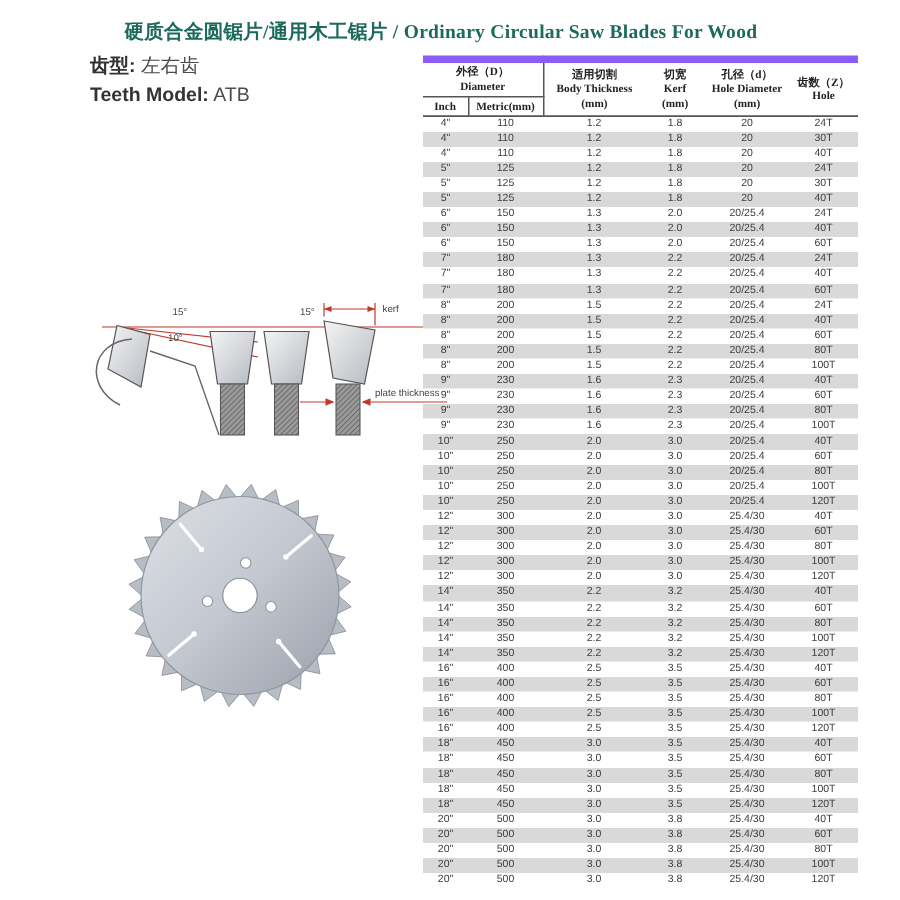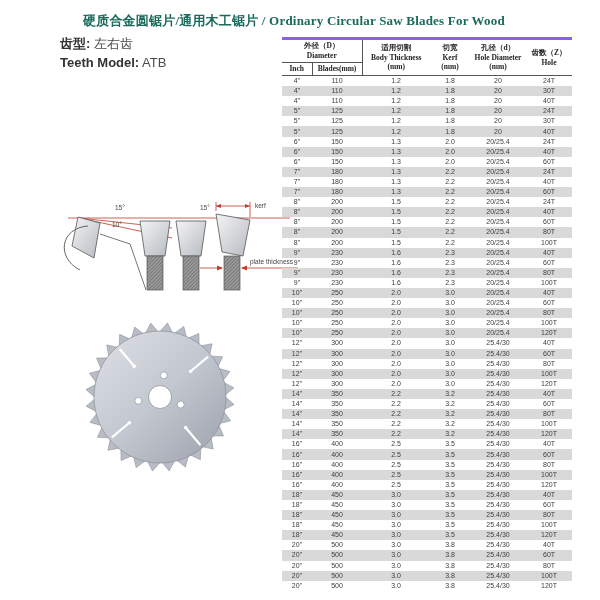--- a/index.html
+++ b/index.html
@@ -8,21 +8,21 @@
   .title{position:absolute;left:79px;top:8px;margin:4px;
          font-family:"Liberation Serif",serif;font-size:13px;font-weight:bold;
          color:#1b6a5c;letter-spacing:.2px;white-space:nowrap;}
   .info{position:absolute;left:60px;top:34px;width:226px;font-size:13px;
         line-height:19px;color:#4c4c4c;text-align:justify;}
   .info p{margin:0;}
   .info .lbl{font-weight:bold;color:#333;}
   .diagram{position:absolute;left:52px;top:198px;}
   .blade{position:absolute;left:79px;top:316px;}
   .spec{position:absolute;left:282px;top:37px;width:290px;border-collapse:collapse;
-        table-layout:fixed;text-align:center;color:#3d3d3d;border-top:3px solid #8b5cf6;}
+        table-layout:fixed;text-align:center;color:#3d3d3d;border-top:5px solid #8b5cf6;}
   .spec th{font-family:"Liberation Serif",serif;font-weight:bold;font-size:7.5px;
            color:#222;line-height:1.3;padding:1px 0;vertical-align:middle;}
   .spec thead tr:first-child{height:24px;}
   .spec thead tr:last-child{height:13px;}
   .spec th span{display:block;}
   .spec .grp{border-bottom:1px solid #555;border-right:1px solid #555;}
   .spec .vr{border-right:1px solid #555;text-align:center;}
   .spec .bb{border-bottom:1px solid #555;}
   .spec td{height:10.1px;padding:0;font-size:7px;line-height:10px;overflow:hidden;}
   .spec tr.alt{background:#d9d9d9;}
@@ -174,21 +174,21 @@
           <span>Hole Diameter</span>
           <span>(mm)</span>
         </th>
         <th rowspan="2" class="bb">
           <span>齿数（Z）</span>
           <span>Hole</span>
         </th>
       </tr>
       <tr>
         <th class="bb vr">Inch</th>
-        <th class="bb vr">Blades(mm)</th>
+        <th class="bb vr">Metric(mm)</th>
       </tr>
     </thead>
     <tbody>
         <tr>
           <td>4"</td>
           <td>110</td>
           <td>1.2</td>
           <td>1.8</td>
           <td>20</td>
           <td>24T</td>

